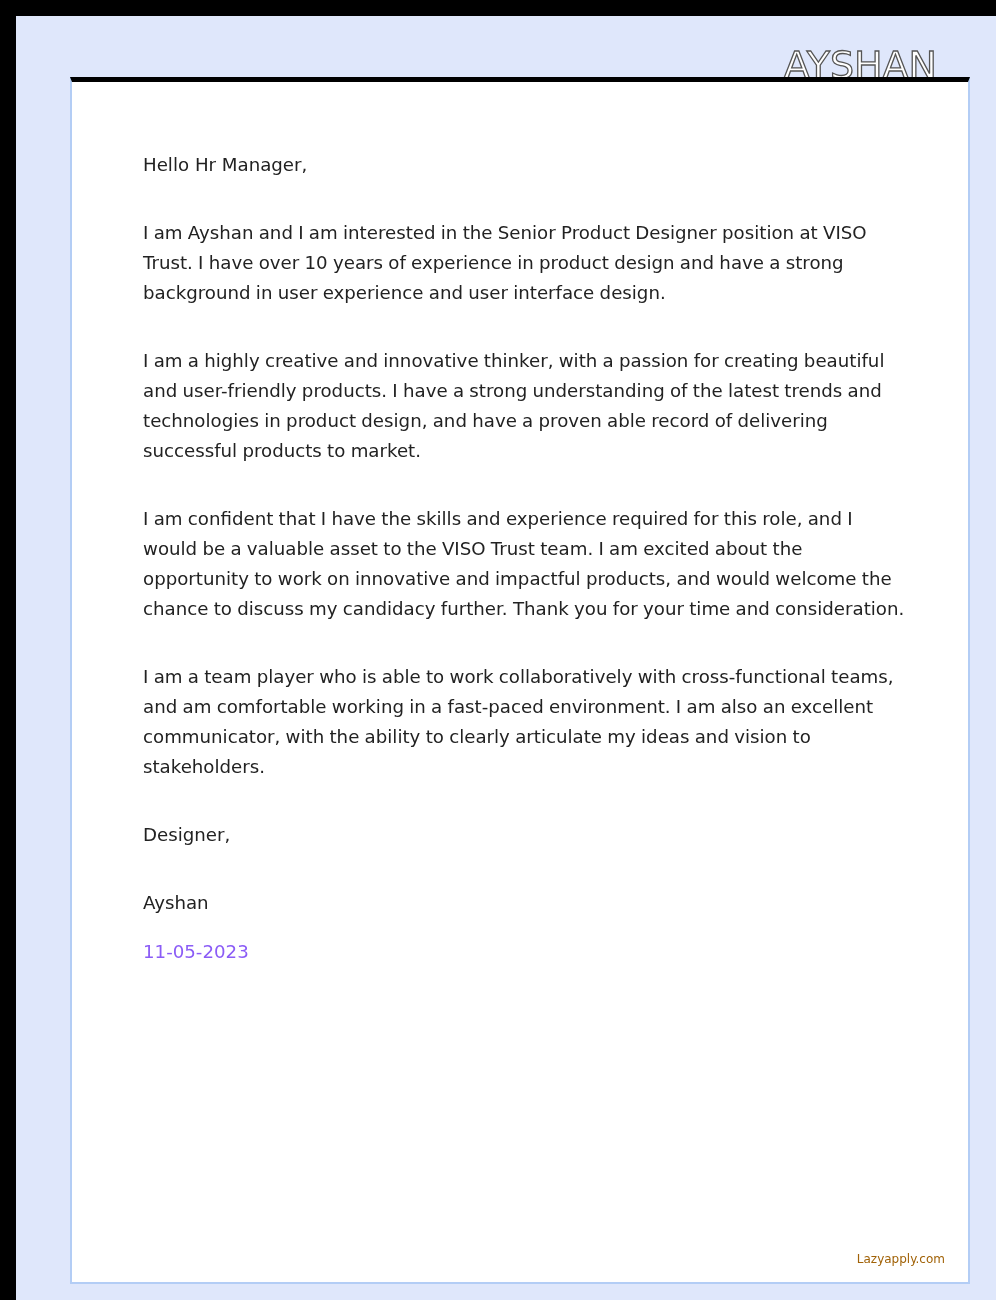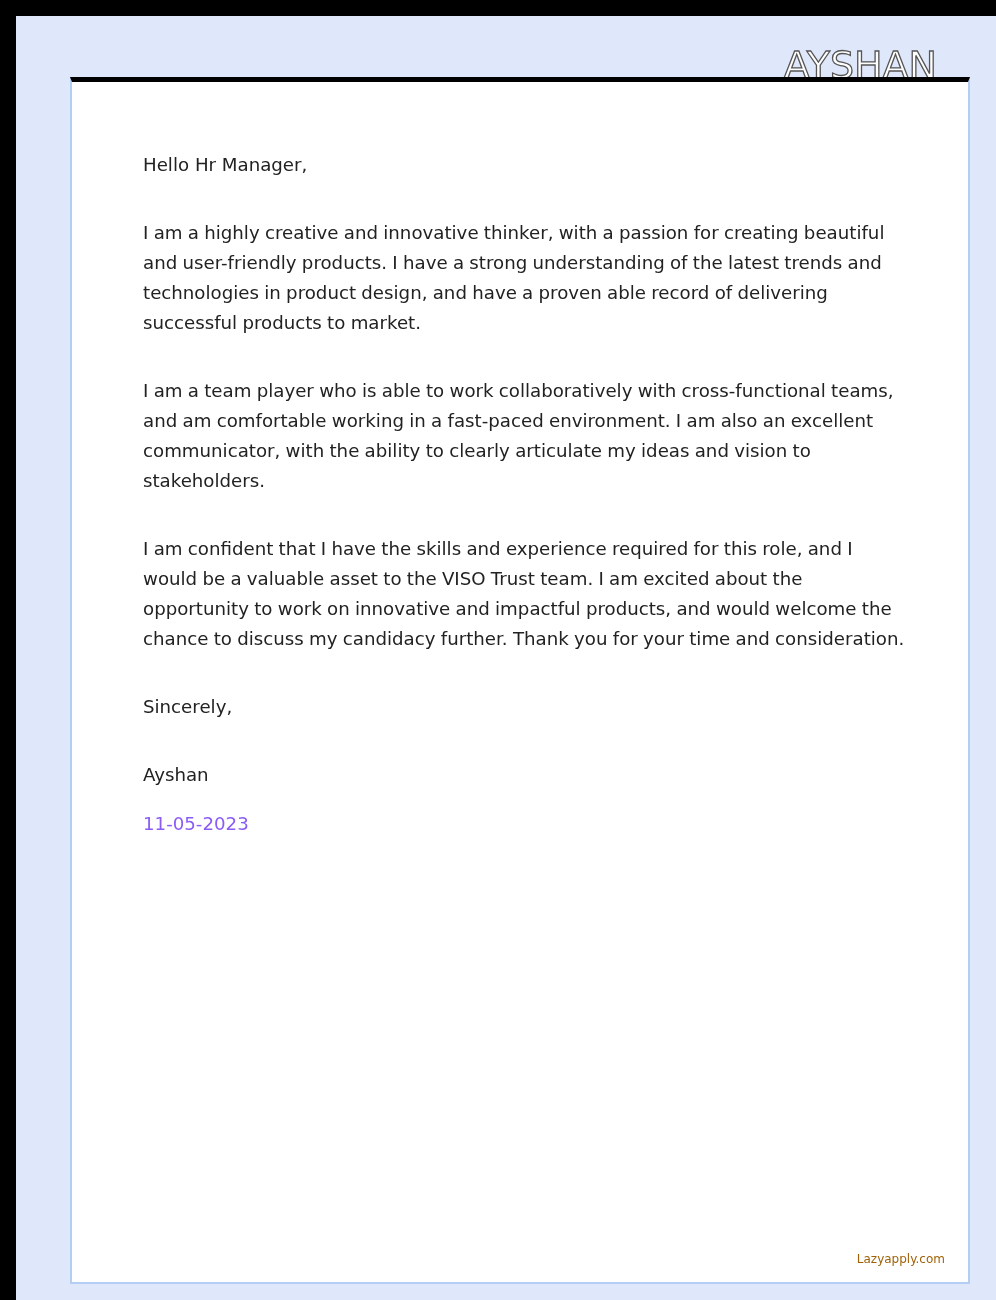--- a/index.html
+++ b/index.html
@@ -73,22 +73,23 @@
   </style>
 </head>
 <body>
 
 <div class="frame">
   <div class="name-header">AYSHAN</div>
 
   <div class="letter-card">
     <div class="letter-body">
       <p class="salutation">Hello Hr Manager,</p>
+      <p class="para">I am Ayshan and I am interested in the Senior Product Designer position at VISO Trust. I have over 10 years of experience in product design and have a strong background in user experience and user interface design.</p>
       <p class="para">I am a highly creative and innovative thinker, with a passion for creating beautiful and user-friendly products. I have a strong understanding of the latest trends and technologies in product design, and have a proven able record of delivering successful products to market.</p>
+      <p class="para">I am confident that I have the skills and experience required for this role, and I would be a valuable asset to the VISO Trust team. I am excited about the opportunity to work on innovative and impactful products, and would welcome the chance to discuss my candidacy further. Thank you for your time and consideration.</p>
       <p class="para">I am a team player who is able to work collaboratively with cross-functional teams, and am comfortable working in a fast-paced environment. I am also an excellent communicator, with the ability to clearly articulate my ideas and vision to stakeholders.</p>
-      <p class="para">I am confident that I have the skills and experience required for this role, and I would be a valuable asset to the VISO Trust team. I am excited about the opportunity to work on innovative and impactful products, and would welcome the chance to discuss my candidacy further. Thank you for your time and consideration.</p>
-      <p class="closing">Sincerely,</p>
+      <p class="closing">Designer,</p>
       <p class="signature">Ayshan</p>
       <p class="date">11-05-2023</p>
     </div>
     <div class="footer-brand">Lazyapply.com</div>
   </div>
 </div>
 
 </body></html>

